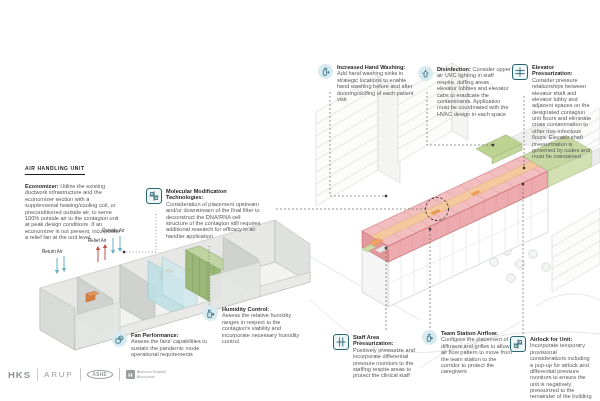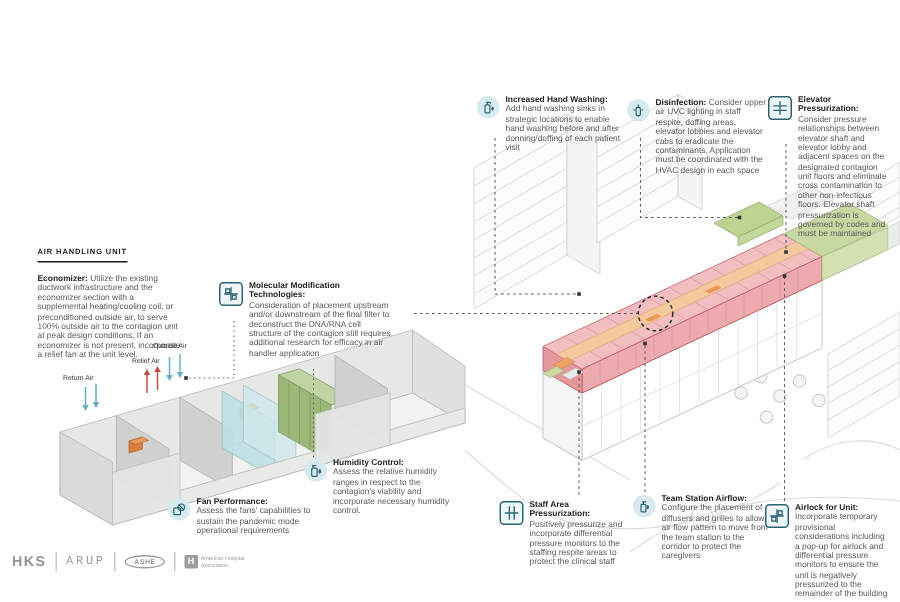--- a/index.html
+++ b/index.html
@@ -14,21 +14,21 @@
   .callout .txt{font-size:5.6px;line-height:1.14;color:#5a5b5e;}
   .c-title{font-weight:bold;color:#262626;display:block;}
   .c-title.inline{display:inline;}
   .icon-circle{flex:0 0 auto;width:15px;height:15px;border-radius:50%;background:#d7eaf0;
                display:flex;align-items:center;justify-content:center;}
   .icon-square{flex:0 0 auto;width:14px;height:14px;border-radius:3px;background:#eef6f8;
                border:1px solid #2a6574;display:flex;align-items:center;justify-content:center;}
   .air-label{position:absolute;font-size:4.6px;color:#333;}
   .logos{position:absolute;left:8px;top:368px;display:flex;align-items:center;gap:6px;}
   .logo-hks{font-size:9.5px;font-weight:bold;letter-spacing:1px;color:#8f9494;}
-  .logo-arup{font-family:Liberation Mono, monospace;font-size:8px;letter-spacing:1.8px;color:#9a9e9e;}
+  .logo-arup{font-family:Liberation Sans, sans-serif;font-size:8px;letter-spacing:1.8px;color:#9a9e9e;}
   .logo-ashe{border:1px solid #9a9e9e;border-radius:50%;padding:1px 5px;font-size:4.6px;
              font-weight:bold;color:#8f9494;letter-spacing:0.4px;}
   .logo-div{width:1px;height:13px;background:#c8cbca;}
   .logo-aha{display:flex;align-items:center;gap:2px;}
   .aha-mark{width:9px;height:9px;background:#9a9e9e;border-radius:1px;color:#ffffff;
             font-size:6px;font-weight:bold;display:flex;align-items:center;justify-content:center;}
   .aha-text{font-size:3.6px;line-height:1.2;color:#9a9e9e;}
 </style>
 </head>
 <body>

